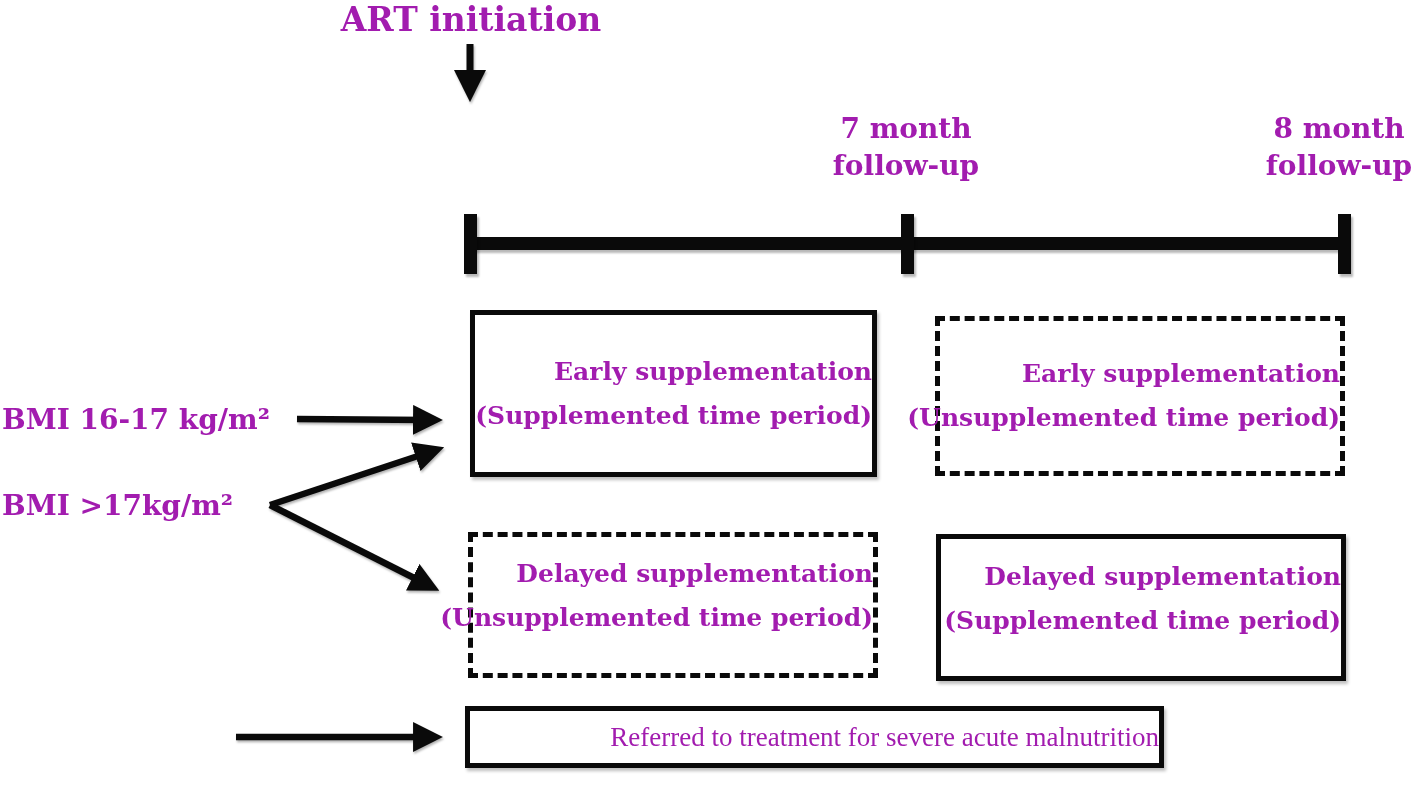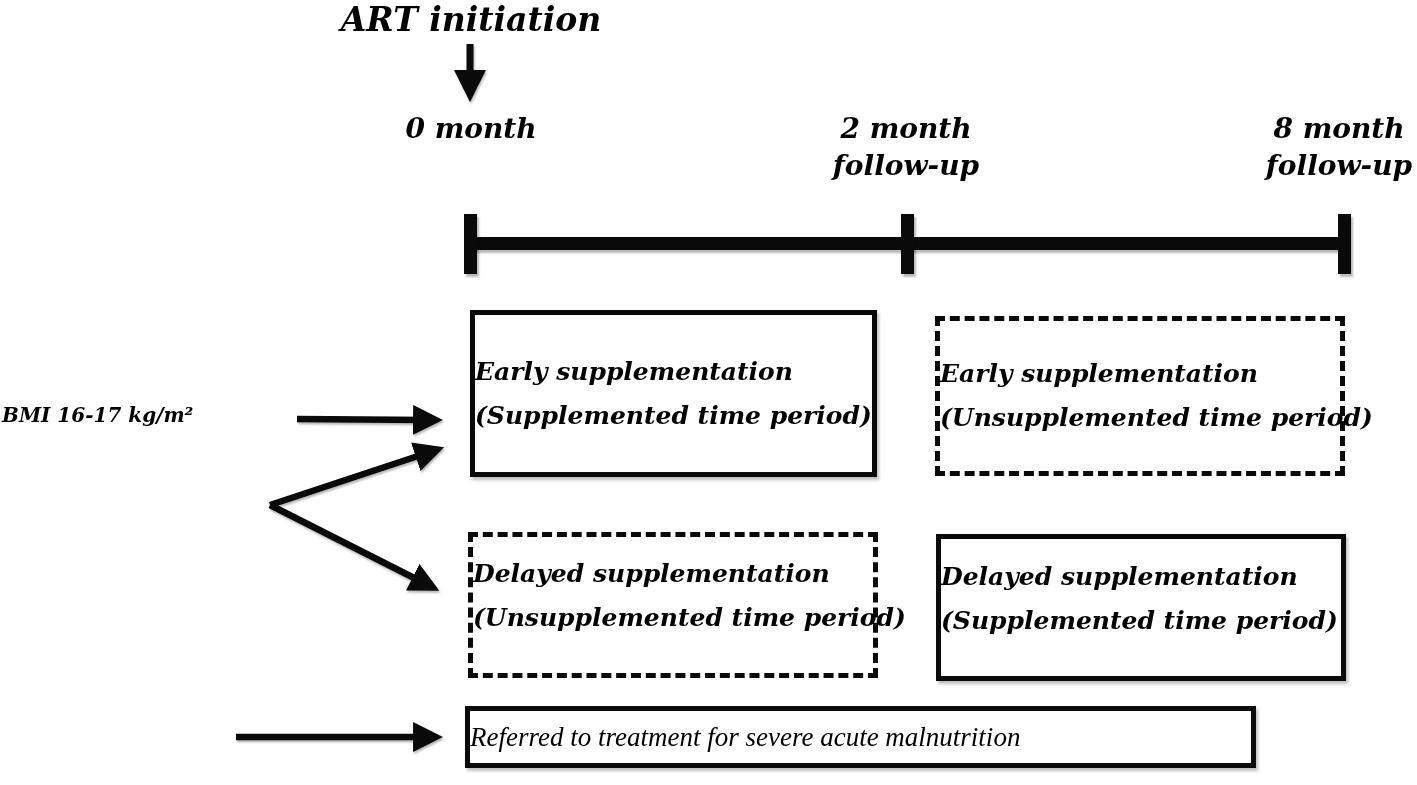--- a/index.html
+++ b/index.html
@@ -2,24 +2,23 @@
 <html><head>
 <meta charset="utf-8">
 <style>
   html, body { margin: 0; padding: 0; background: #ffffff; }
 
   .canvas {
     position: relative;
     width: 1417px;
     height: 785px;
     background: #ffffff;
-    color: #000000;
+    color: #a21caf;
     font-family: "DejaVu Serif", serif;
     overflow: hidden;
-    font-style: italic;
   }
 
   .title {
     position: absolute;
     top: 0px;
     left: 471px;
     transform: translateX(-50%);
     font-size: 33px;
     font-weight: bold;
     white-space: nowrap;
@@ -57,48 +56,48 @@
   .tick.t0 { left: 464px; }
   .tick.t3 { left: 901px; }
   .tick.t6 { left: 1338px; }
 
   .box {
     position: absolute;
     box-sizing: border-box;
     display: flex;
     flex-direction: column;
     justify-content: center;
-    align-items: flex-start;
+    align-items: flex-end;
     text-align: center;
     font-size: 25px;
     font-weight: bold;
     line-height: 44px;
     background: #ffffff;
     box-shadow: 2px 3px 3px rgba(0,0,0,0.25);
     white-space: nowrap;
   }
   .box.solid  { border: 5px solid #0a0a0a; }
   .box.dashed { border: 5px dashed #0a0a0a; box-shadow: none; }
 
   .box.a { left: 470px; top: 310px; width: 407px; height: 167px; }
   .box.b { left: 935px; top: 316px; width: 410px; height: 160px; }
   .box.c { left: 468px; top: 532px; width: 410px; height: 146px; padding-bottom: 18px; }
   .box.d { left: 936px; top: 534px; width: 410px; height: 147px; padding-bottom: 18px; }
   .box.e {
-    left: 465px; top: 706px; width: 791px; height: 62px;
+    left: 465px; top: 706px; width: 699px; height: 62px;
     font-family: "Liberation Serif", serif;
     font-weight: normal;
     font-size: 27px;
     line-height: 30px;
   }
 
   .bmi-label {
     position: absolute;
     left: 2px;
-    font-size: 20px;
+    font-size: 28px;
     font-weight: bold;
     white-space: nowrap;
   }
   .bmi-label.g1 { top: 403px; }
   .bmi-label.g2 { top: 489px; }
   .bmi-label.g3 { top: 721px; }
 
   .arrows {
     position: absolute;
     left: 0; top: 0;
@@ -121,37 +120,37 @@
     <line x1="470" y1="44" x2="470" y2="86" stroke-width="7" marker-end="url(#ah)"></line>
     <line x1="297" y1="419" x2="428" y2="420" stroke-width="6.5" marker-end="url(#ah)"></line>
     <line x1="270" y1="505" x2="430" y2="452" stroke-width="6.5" marker-end="url(#ah)"></line>
     <line x1="270" y1="505" x2="426" y2="584" stroke-width="6.5" marker-end="url(#ah)"></line>
     <line x1="236" y1="737" x2="428" y2="737" stroke-width="6.5" marker-end="url(#ah)"></line>
   </svg>
 
   <div class="title">ART initiation</div>
 
   <div class="tl-label" style="left:471px">
-    <div>0 month</div>
   </div>
   <div class="tl-label" style="left:906px">
-    <div>2 month</div>
+    <div>7 month</div>
     <div>follow-up</div>
   </div>
   <div class="tl-label" style="left:1339px">
     <div>8 month</div>
     <div>follow-up</div>
   </div>
 
   <div class="bar"></div>
   <div class="tick t0"></div>
   <div class="tick t3"></div>
   <div class="tick t6"></div>
 
   <div class="bmi-label g1">BMI 16-17 kg/m²</div>
+  <div class="bmi-label g2">BMI &gt;17kg/m²</div>
 
   <div class="box solid a">
     <div>Early supplementation</div>
     <div>(Supplemented time period)</div>
   </div>
 
   <div class="box dashed b">
     <div>Early supplementation</div>
     <div>(Unsupplemented time period)</div>
   </div>

